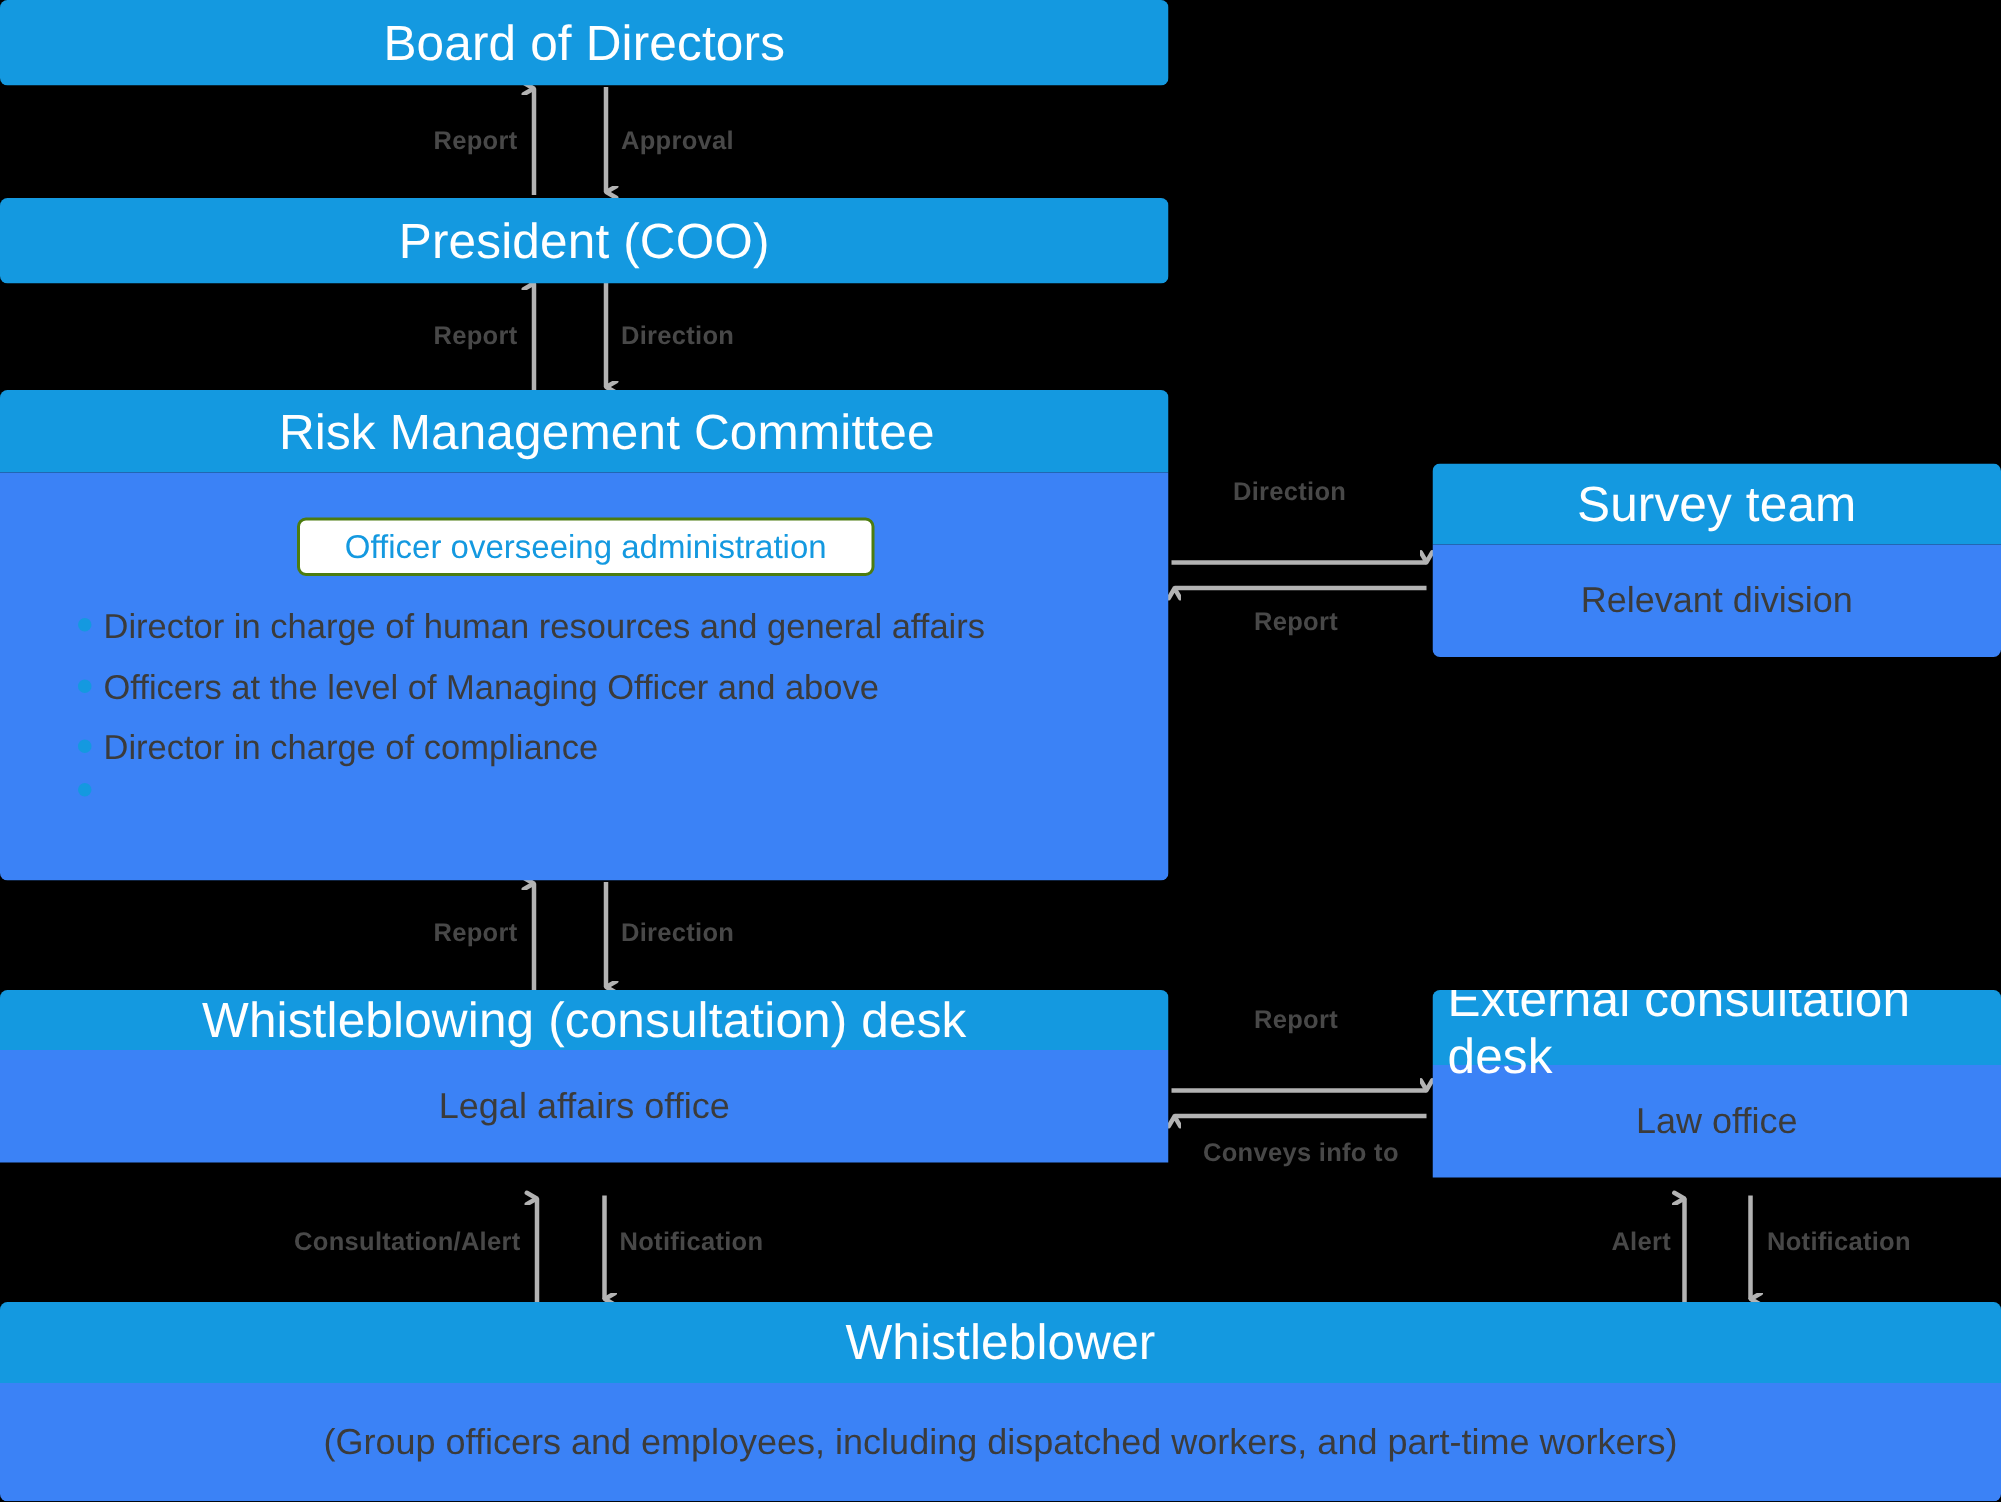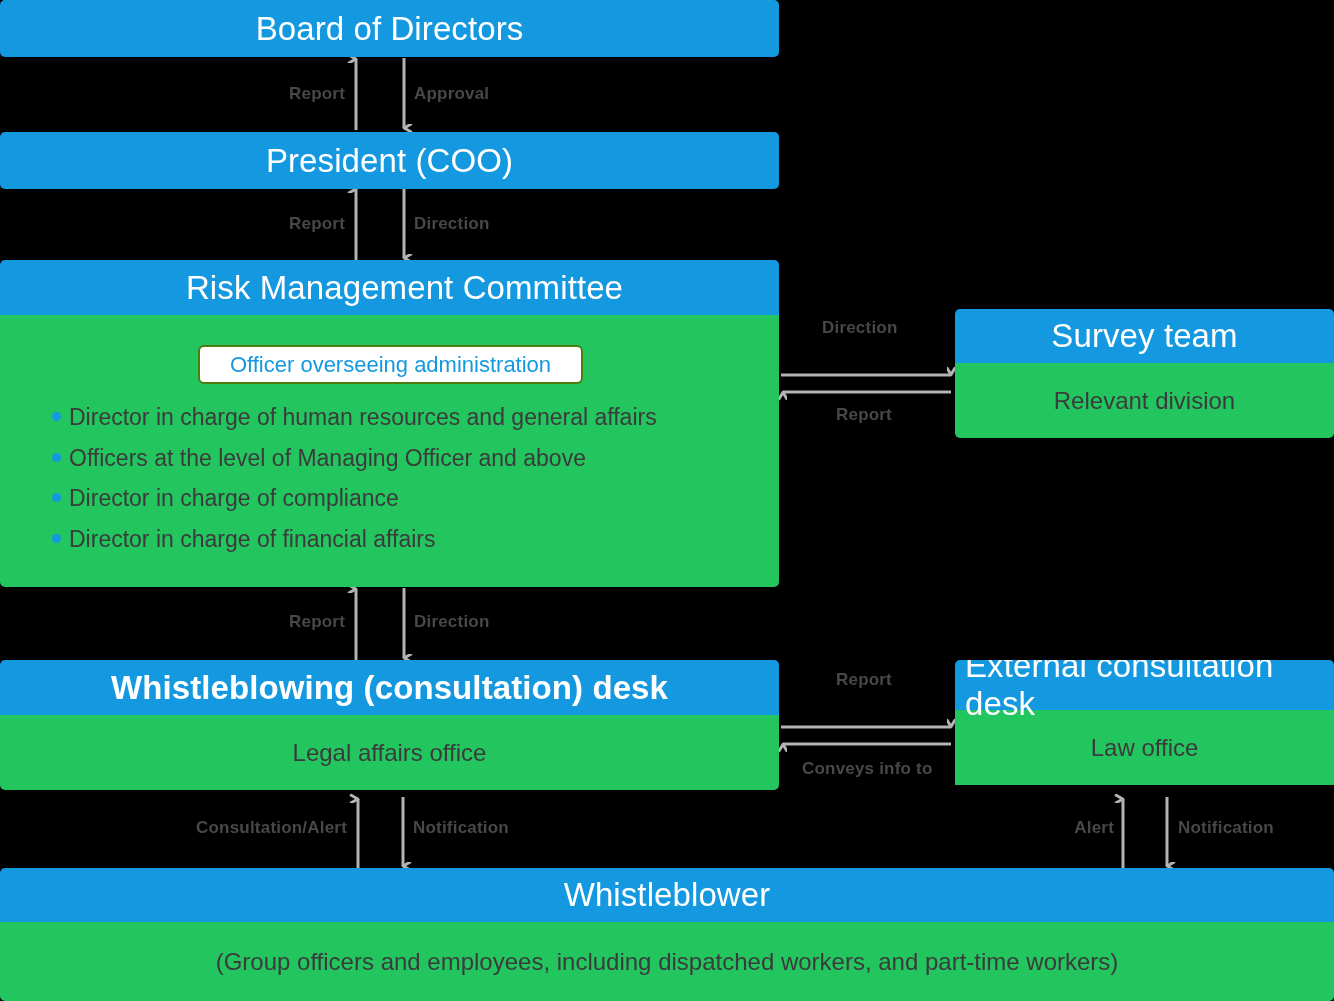--- a/index.html
+++ b/index.html
@@ -29,21 +29,21 @@
     display: flex;
     align-items: center;
     justify-content: center;
     text-align: left;
     font-size: 33px;
     letter-spacing: .1px;
     box-sizing: border-box;
     padding: 0 10px;
   }
   .box-body {
-    background: #22c55e;
+    background: #3b82f6;
     color: #333333;
     box-sizing: border-box;
   }
   .body-center {
     display: flex;
     align-items: center;
     justify-content: center;
     text-align: center;
     font-size: 24px;
     color: #3b3b3b;
@@ -182,31 +182,30 @@
     <div class="bullet-row">
       <span class="bullet-dot"></span>
       <span class="bullet-text">Officers at the level of Managing Officer and above</span>
     </div>
     <div class="bullet-row">
       <span class="bullet-dot"></span>
       <span class="bullet-text">Director in charge of compliance</span>
     </div>
     <div class="bullet-row">
       <span class="bullet-dot"></span>
-      <span class="bullet-text">Director in charge of financial affairs</span>
     </div>
   </div>
 
   <div class="box" style="left:955px; top:309px; width:379px; height:129px;">
     <div class="box-header" style="height:54px;">Survey team</div>
     <div class="box-body body-center" style="height:75px;">Relevant division</div>
   </div>
 
   <div class="box" style="left:0px; top:660px; width:779px; height:130px;">
-    <div class="box-header" style="height:55px;font-weight:bold;">Whistleblowing (consultation) desk</div>
+    <div class="box-header" style="height:40px;">Whistleblowing (consultation) desk</div>
     <div class="box-body body-center" style="height:75px;">Legal affairs office</div>
   </div>
 
   <div class="box" style="left:955px; top:660px; width:379px; height:130px;">
     <div class="box-header" style="height:50px;">External consultation desk</div>
     <div class="box-body body-center" style="height:75px;">Law office</div>
   </div>
 
   <div class="box" style="left:0px; top:868px; width:1334px; height:133px;">
     <div class="box-header" style="height:54px;">Whistleblower</div>

